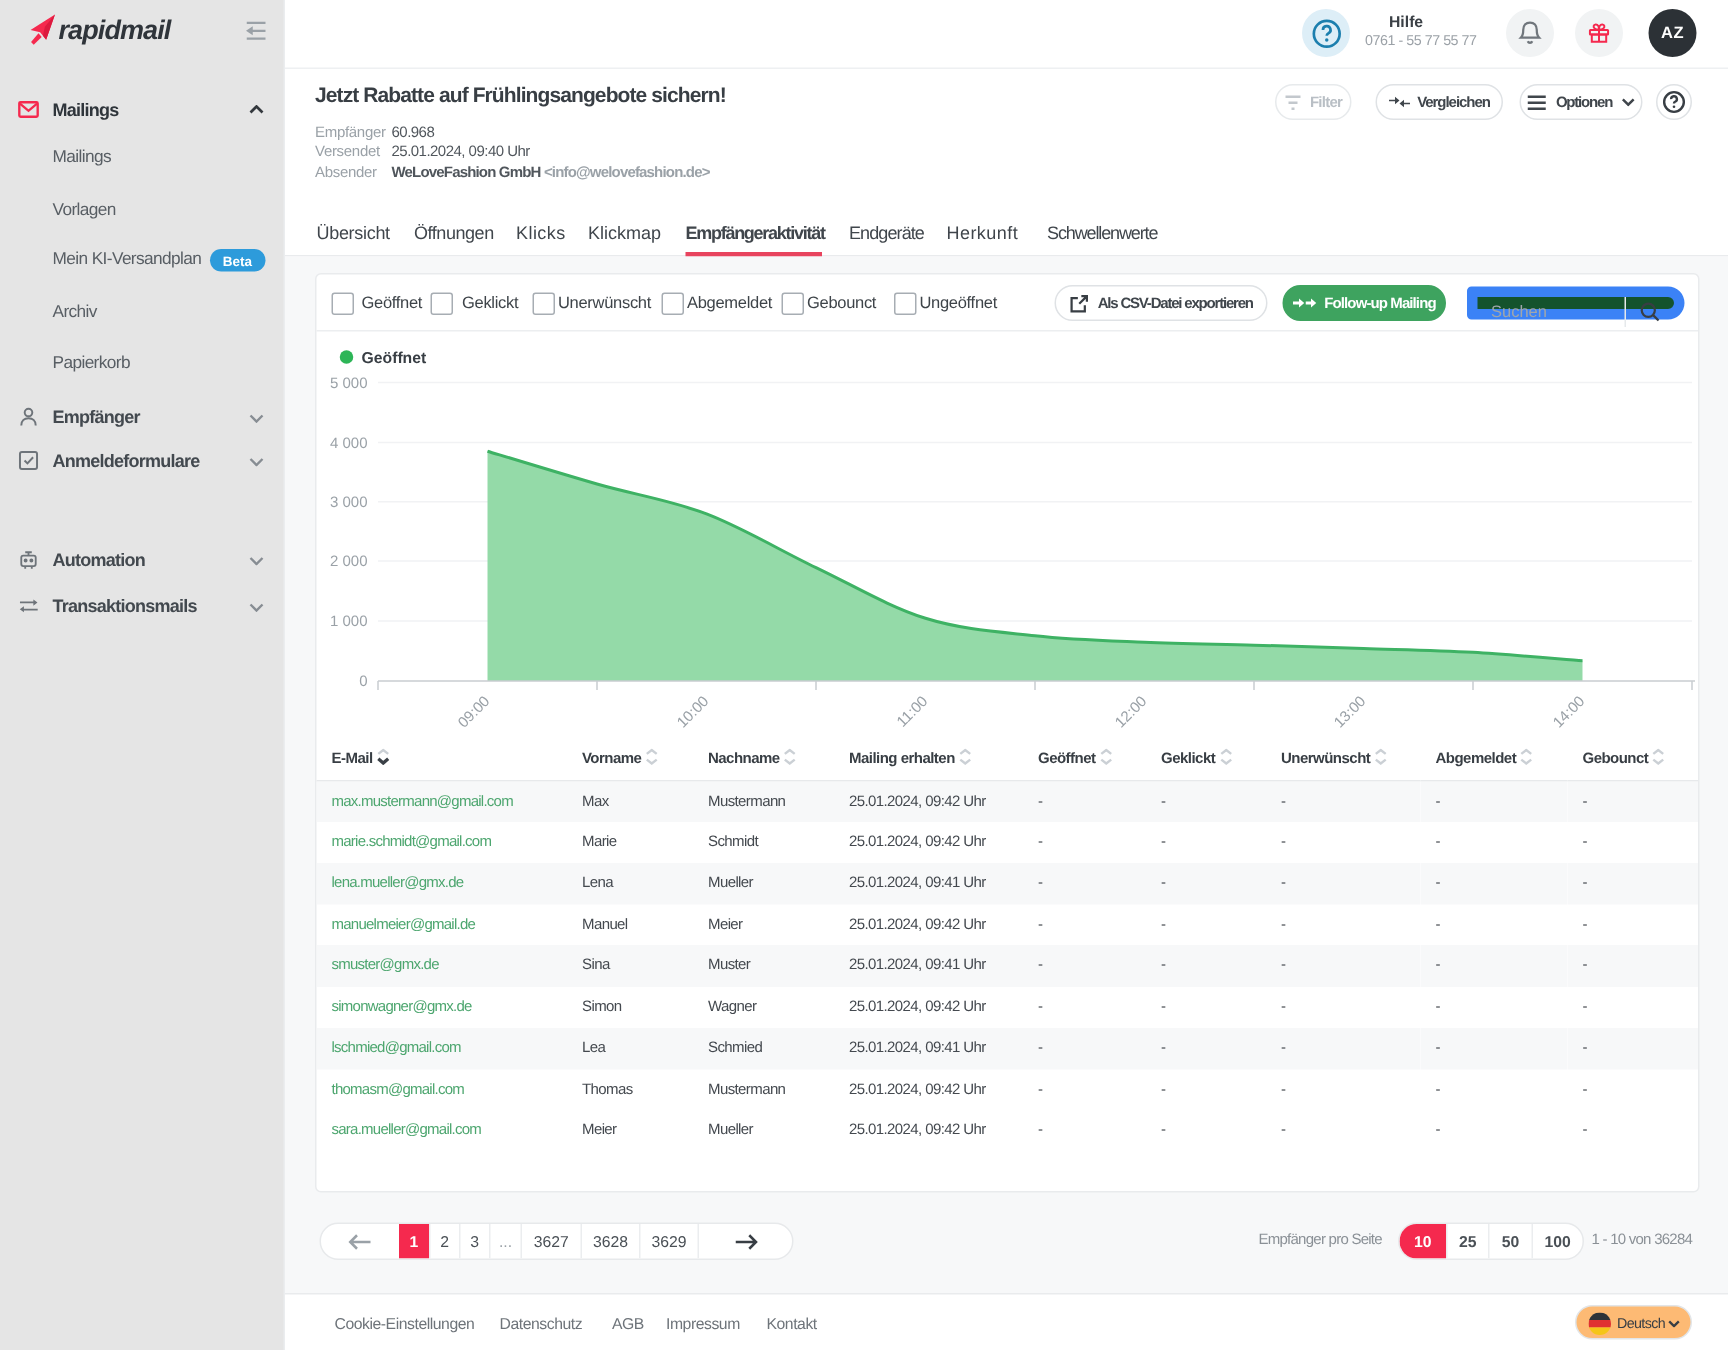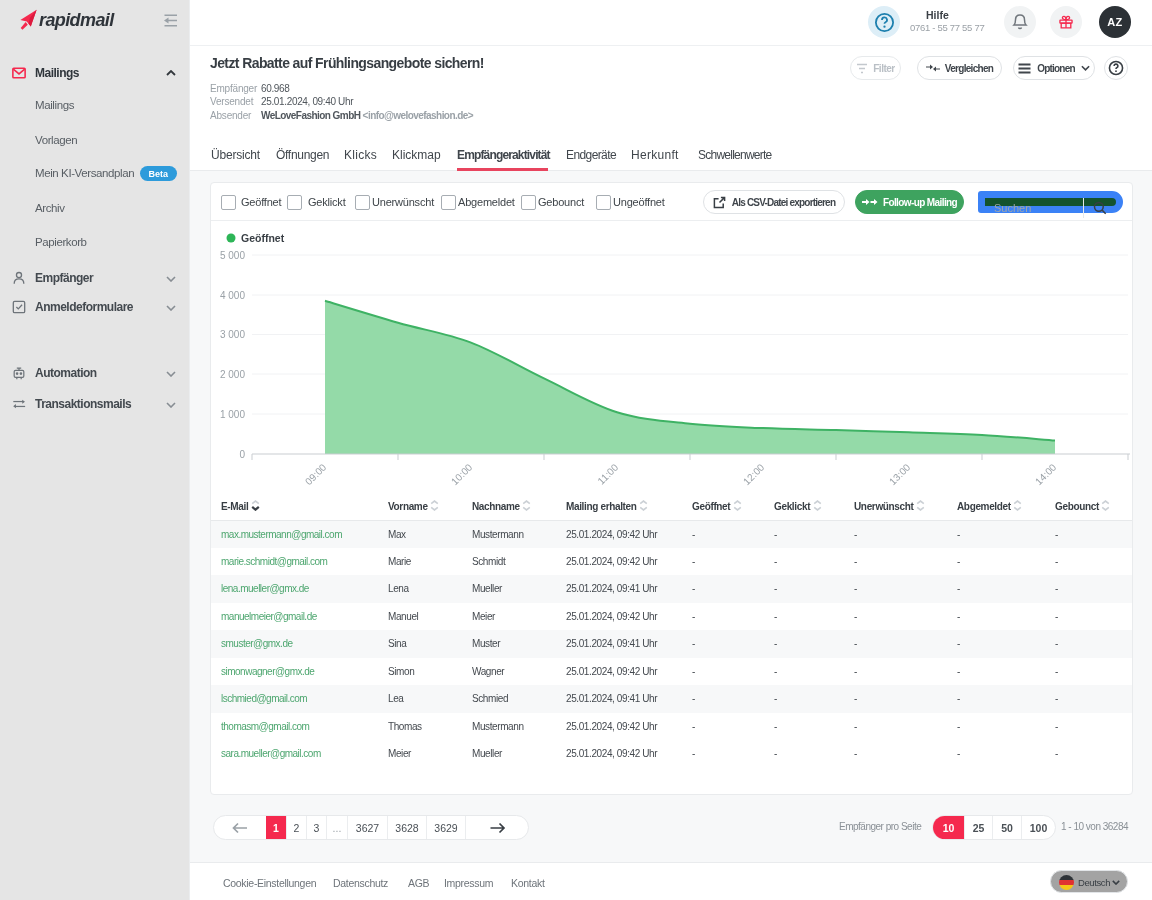--- a/index.html
+++ b/index.html
@@ -440,21 +440,21 @@
     <div class="ppc" style="width:34px;">100</div>
   </div>
   <span class="abs" style="left:831px;top:650px;font-size:10px;letter-spacing:-0.5px;color:#8a9096;margin-left:40px;">1 - 10 von 36284</span>
 </div>
 <div id="footer">
   <span class="flink" style="left:33px">Cookie-Einstellungen</span>
   <span class="flink" style="left:143px">Datenschutz</span>
   <span class="flink" style="left:218px">AGB</span>
   <span class="flink" style="left:254px">Impressum</span>
   <span class="flink" style="left:321px">Kontakt</span>
-  <div class="abs" style="left:860px;top:7px;width:78px;height:23px;border:1px solid #e2e5e8;border-radius:12px;background:#a3a3a3;">
+  <div class="abs" style="left:860px;top:7px;width:78px;height:23px;border:1px solid #e2e5e8;border-radius:12px;background:#fdba74;">
     <svg class="abs" style="left:8px;top:3.5px" width="15" height="15" viewBox="0 0 15 15">
         <defs>
           <clipPath id="fc">
             <circle cx="7.5" cy="7.5" r="7.5"></circle>
           </clipPath>
         </defs>
         <g clip-path="url(#fc)">
           <rect width="15" height="5" fill="#2e3338"></rect>
           <rect y="5" width="15" height="5" fill="#e03131"></rect>
           <rect y="10" width="15" height="5" fill="#f5c518"></rect>

